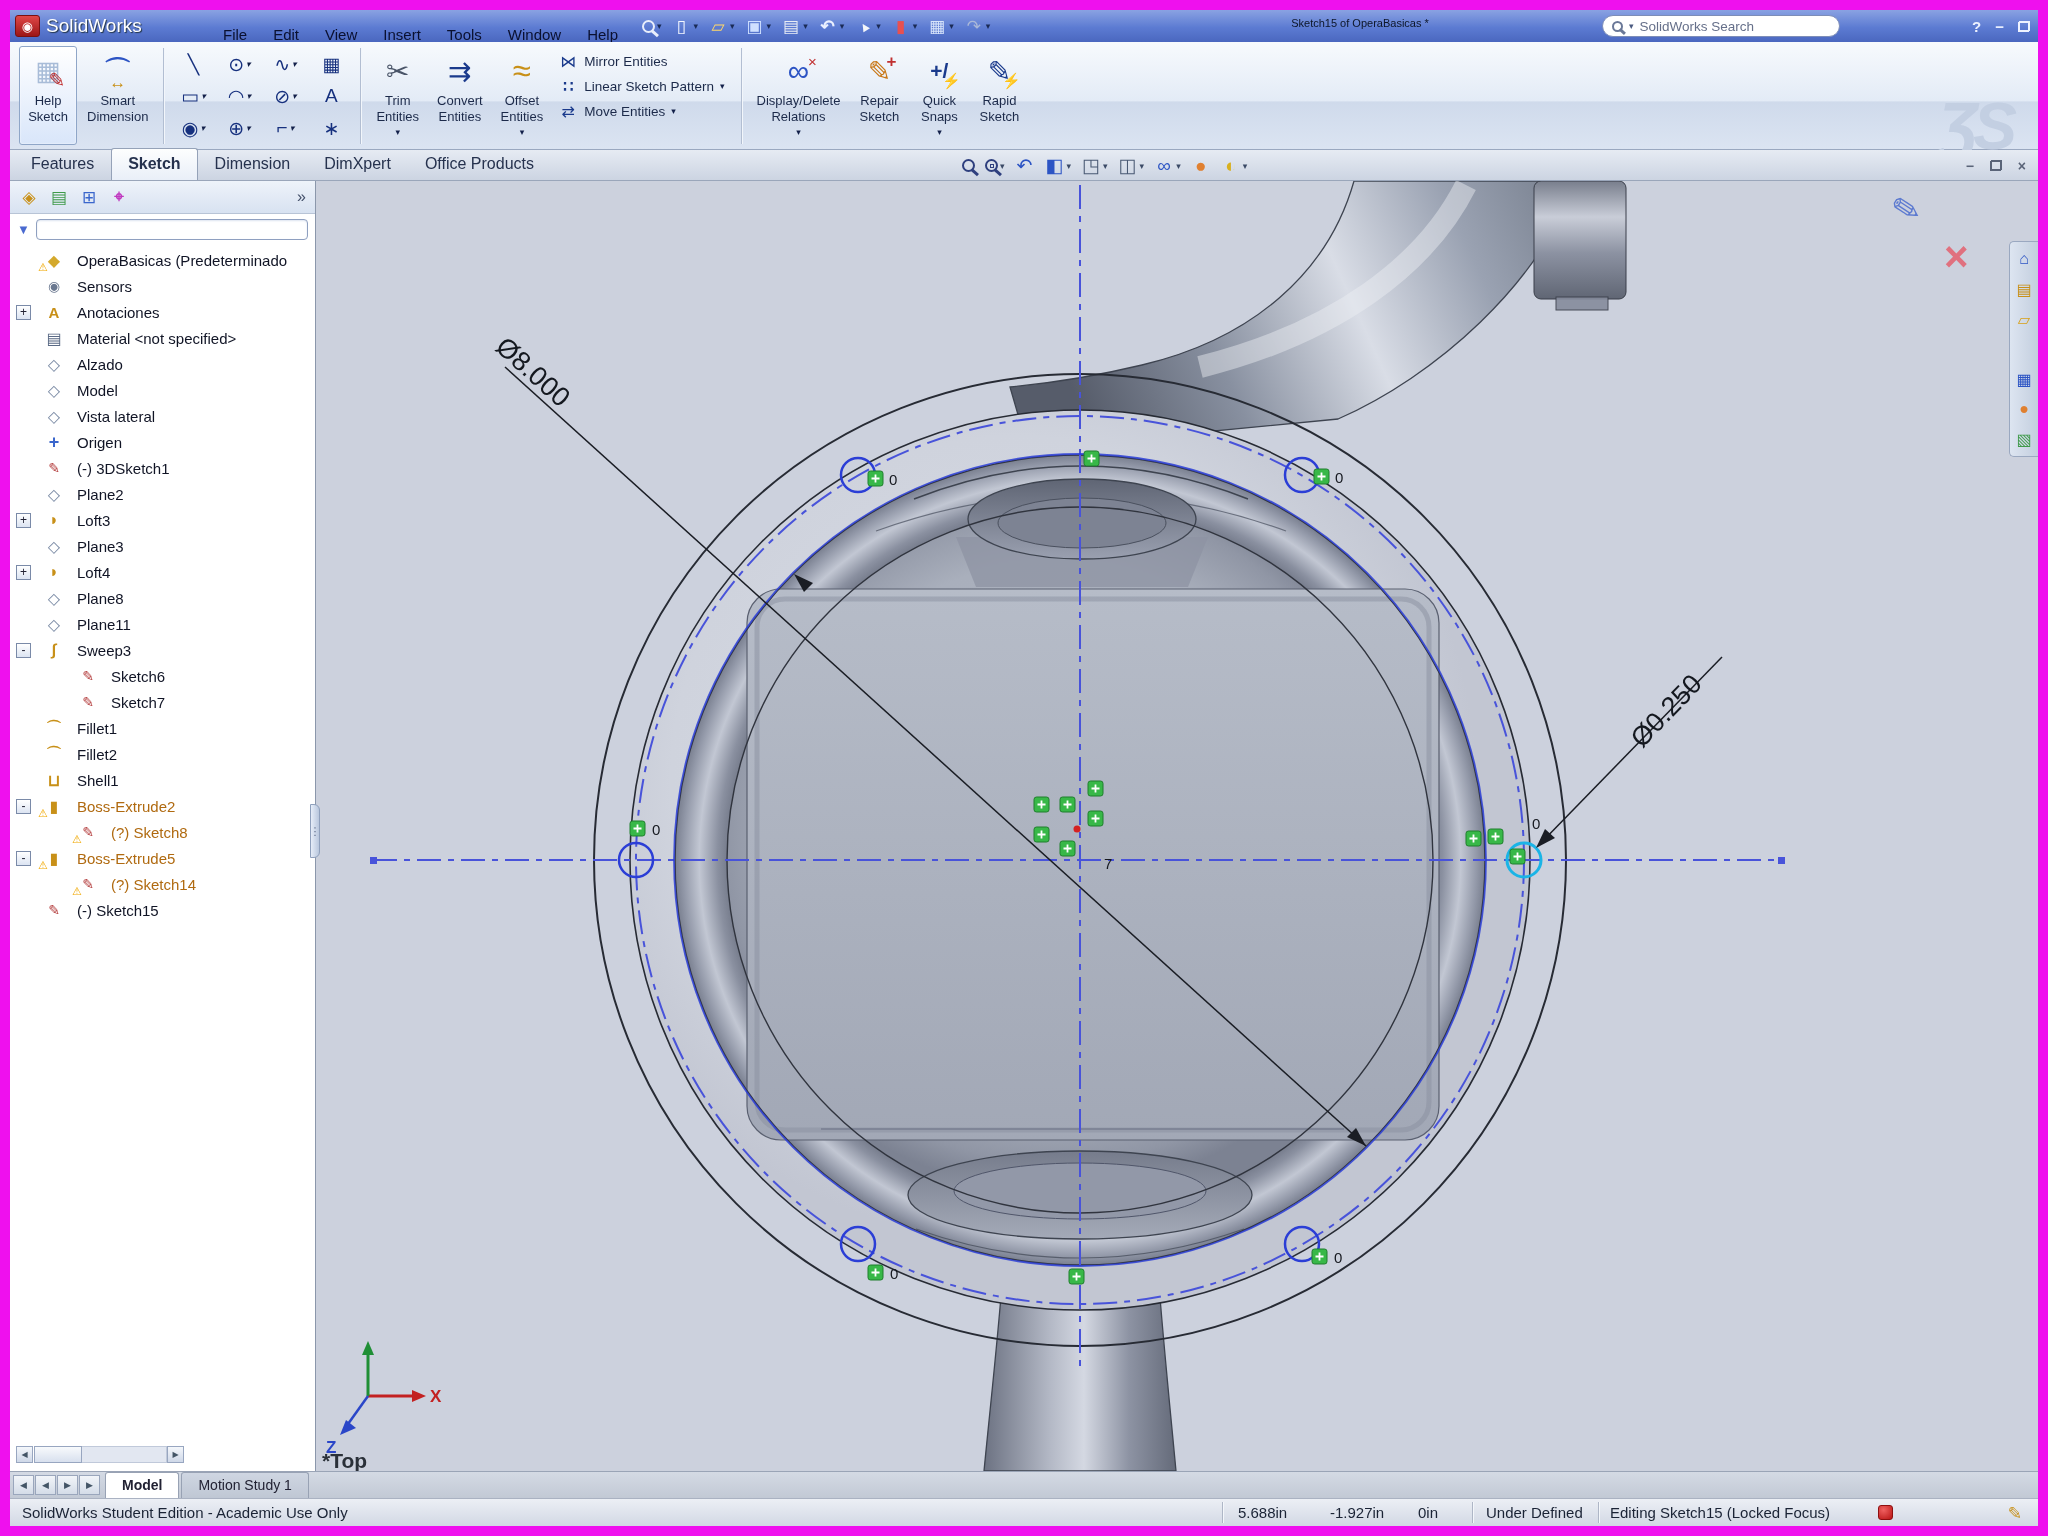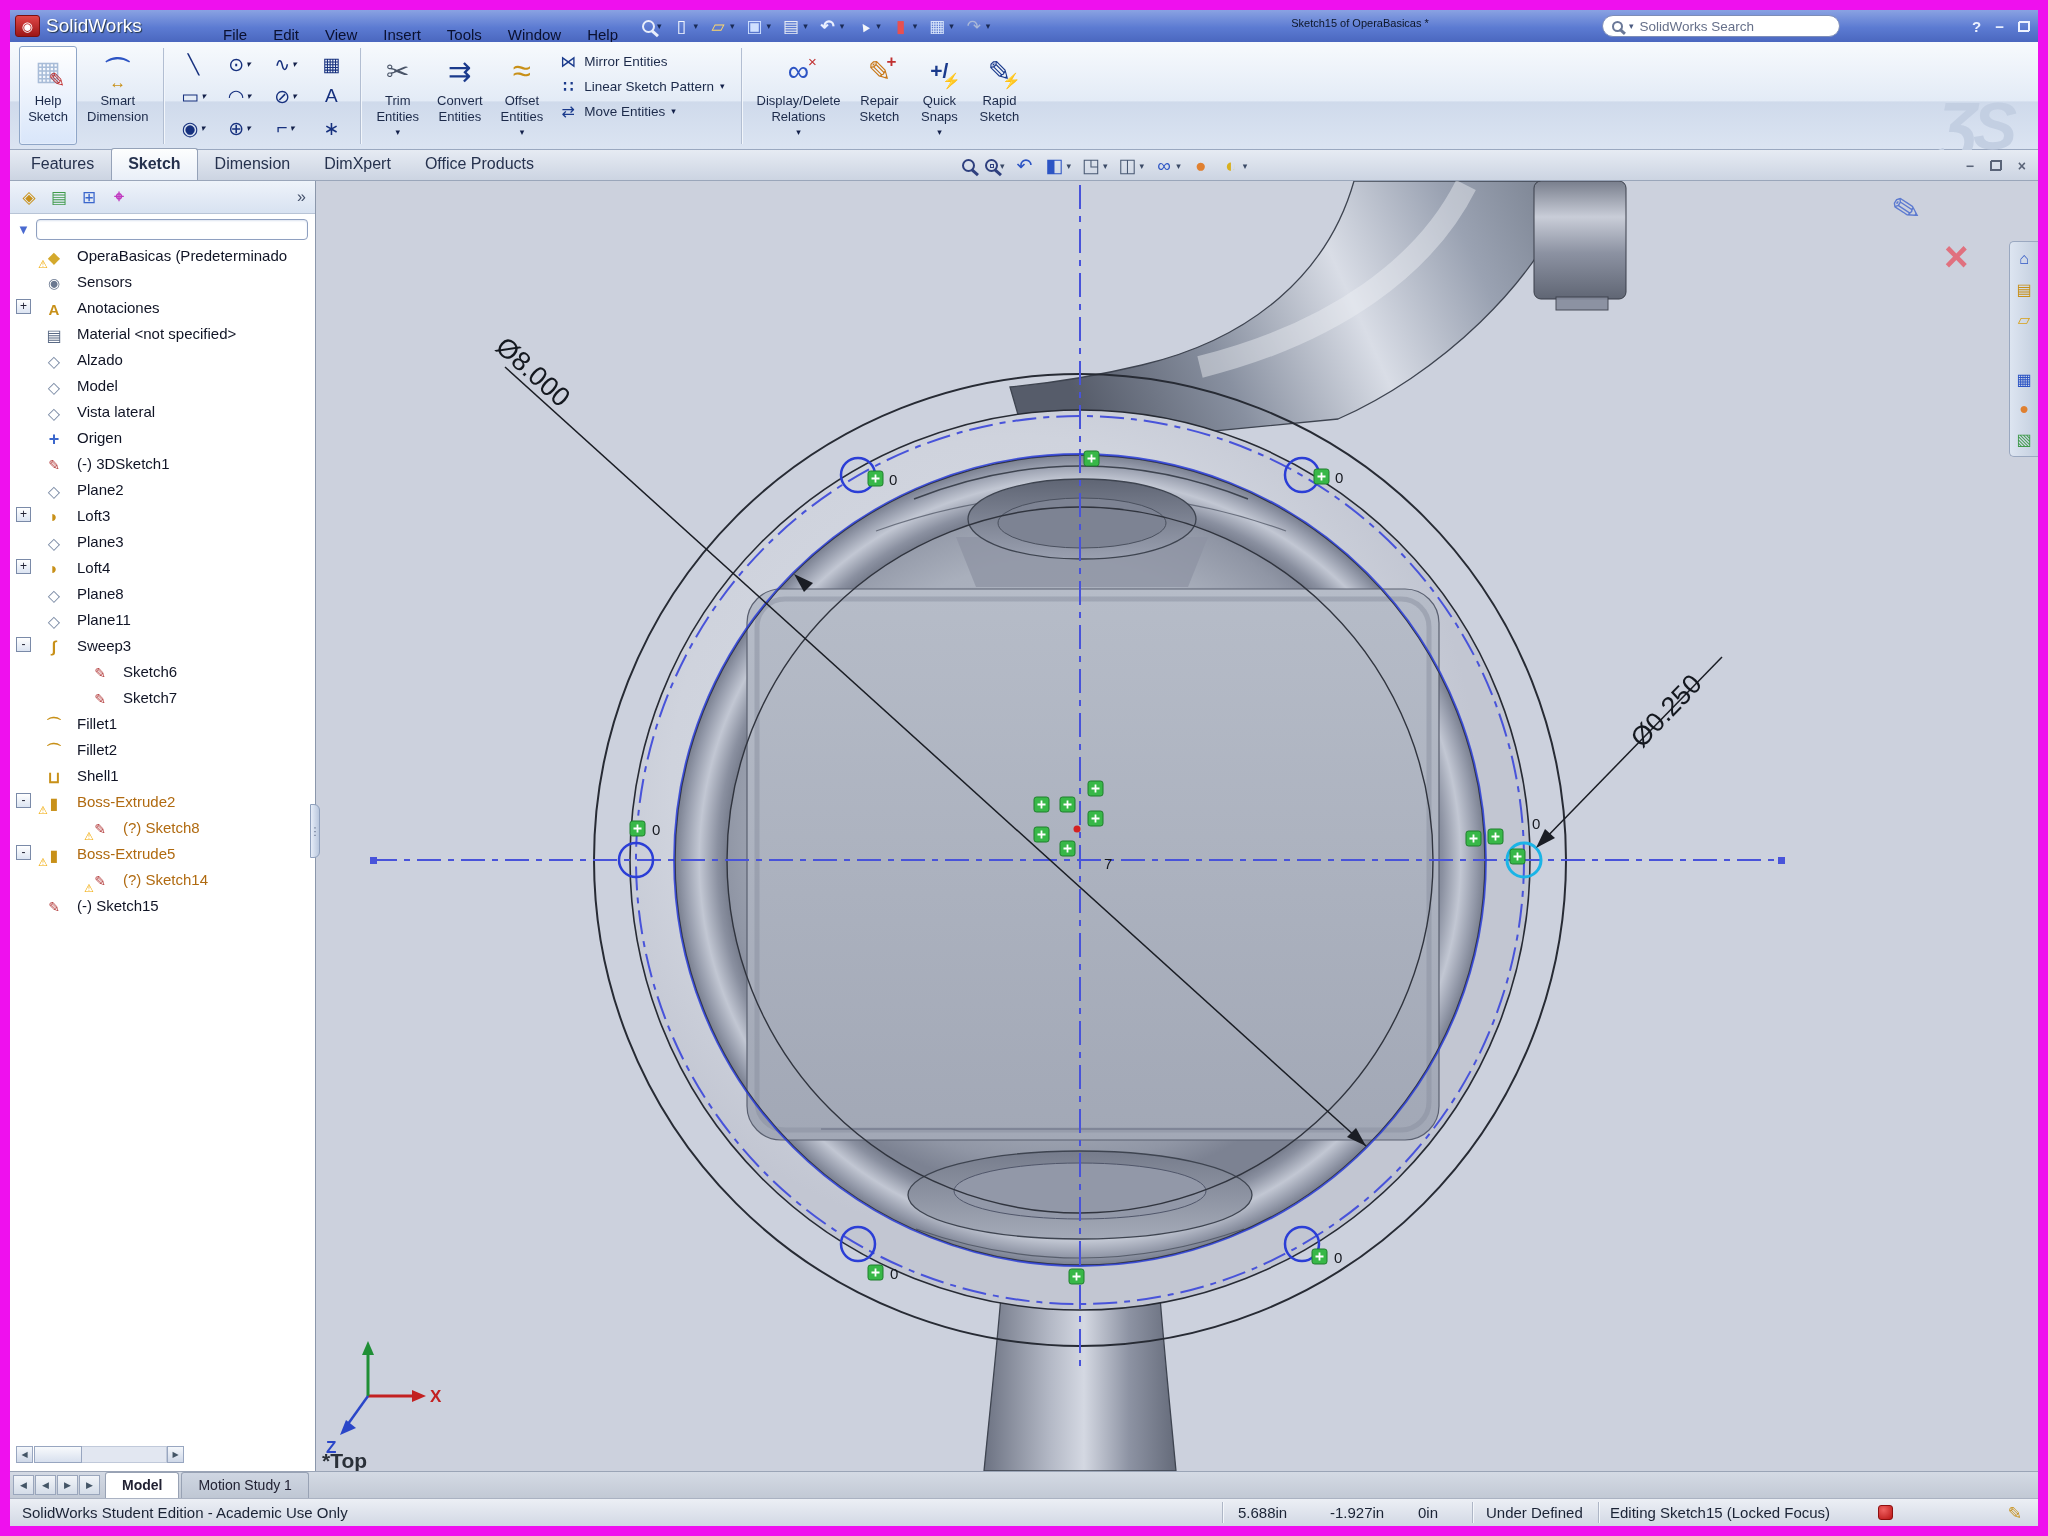--- a/index.html
+++ b/index.html
@@ -115,22 +115,22 @@
 .trico{width:20px;height:20px;display:inline-flex;align-items:center;justify-content:center;font-size:17px}
 .k-fm::before{content:"◈";color:#c89018}
 .k-pm::before{content:"▤";color:#3f9a4a}
 .k-cm::before{content:"⊞";color:#3a66cc}
 .k-dx::before{content:"⌖";color:#c03ac0;font-weight:bold}
 #treechev{margin-left:auto;color:#44506a;font-size:16px}
 #filterrow{height:31px;display:flex;align-items:center;gap:6px;padding:0 7px;background:#fff}
 #funnel{color:#4a6ad0;font-size:13px}
 #filterbox{flex:1;height:21px;border:1px solid #8fa0c0;border-radius:4px;background:#fff;box-shadow:inset 0 1px 2px #dde4f0;outline:none;padding:0 6px;font-size:13px}
 #treelist{position:absolute;left:0;top:66px;right:1px;bottom:30px;overflow:hidden;font-size:15px;color:#101425}
-.titem{display:flex;height:26px;padding-left:6px;gap:12px;white-space:nowrap}
-.titem.lvl-1{padding-left:52px}
+.titem{display:flex;align-items:center;height:26px;padding-left:6px;gap:12px;white-space:nowrap}
+.titem.lvl-1{padding-left:40px}
 .texp{flex:none;width:15px;height:15px;border:1px solid #7a8aa8;background:linear-gradient(#fff,#dce4f2);font-size:12px;line-height:12px;text-align:center;color:#223}
 .texp:empty{border-color:transparent;background:transparent}
 .ticon{position:relative;flex:none;width:22px;height:20px;display:flex;align-items:center;justify-content:center;font-size:16px}
 .ticon.w-1::after{content:"⚠";position:absolute;left:-5px;bottom:-4px;font-size:11px;color:#f0a800}
 .ti-part::before{content:"◆";color:#d4a92c}
 .ti-sensors::before{content:"◉";color:#6a7890;font-size:14px}
 .ti-ann::before{content:"A";color:#c89018;font-weight:bold;font-size:15px}
 .ti-material::before{content:"▤";color:#5a6a85}
 .ti-plane::before{content:"◇";color:#7c8ca6}
 .ti-origin::before{content:"+";color:#3a66cc;font-weight:bold;font-size:18px}

